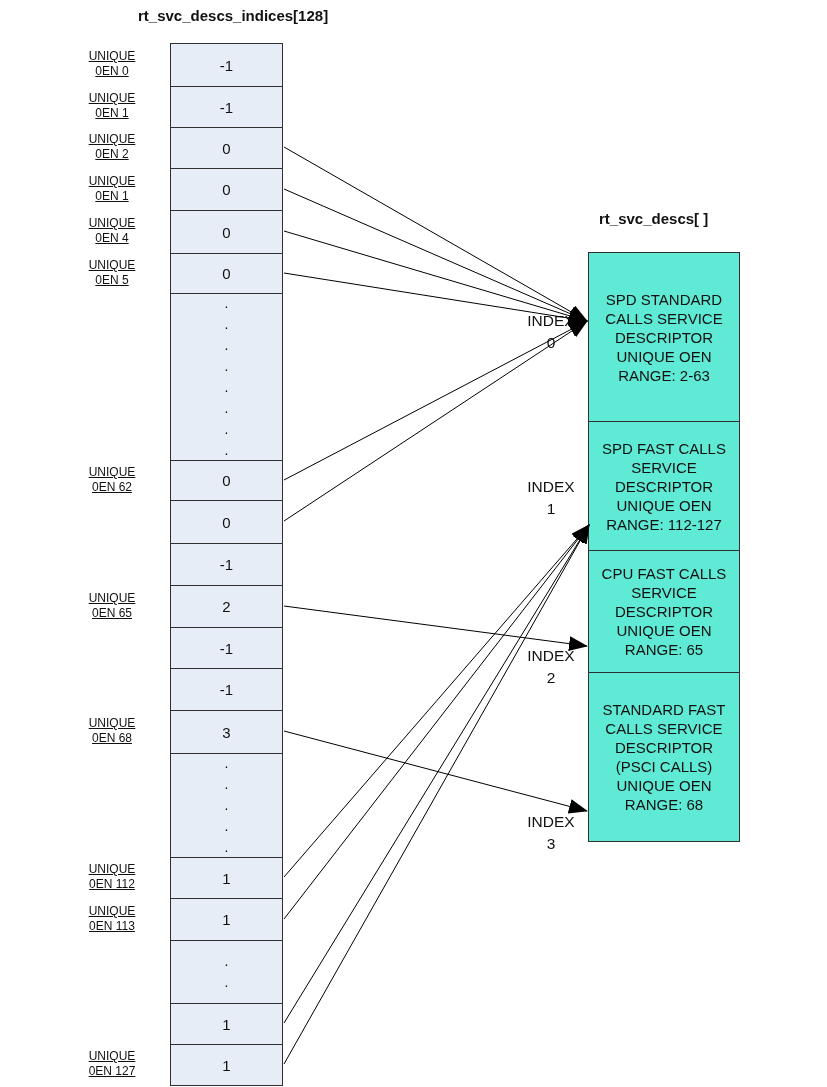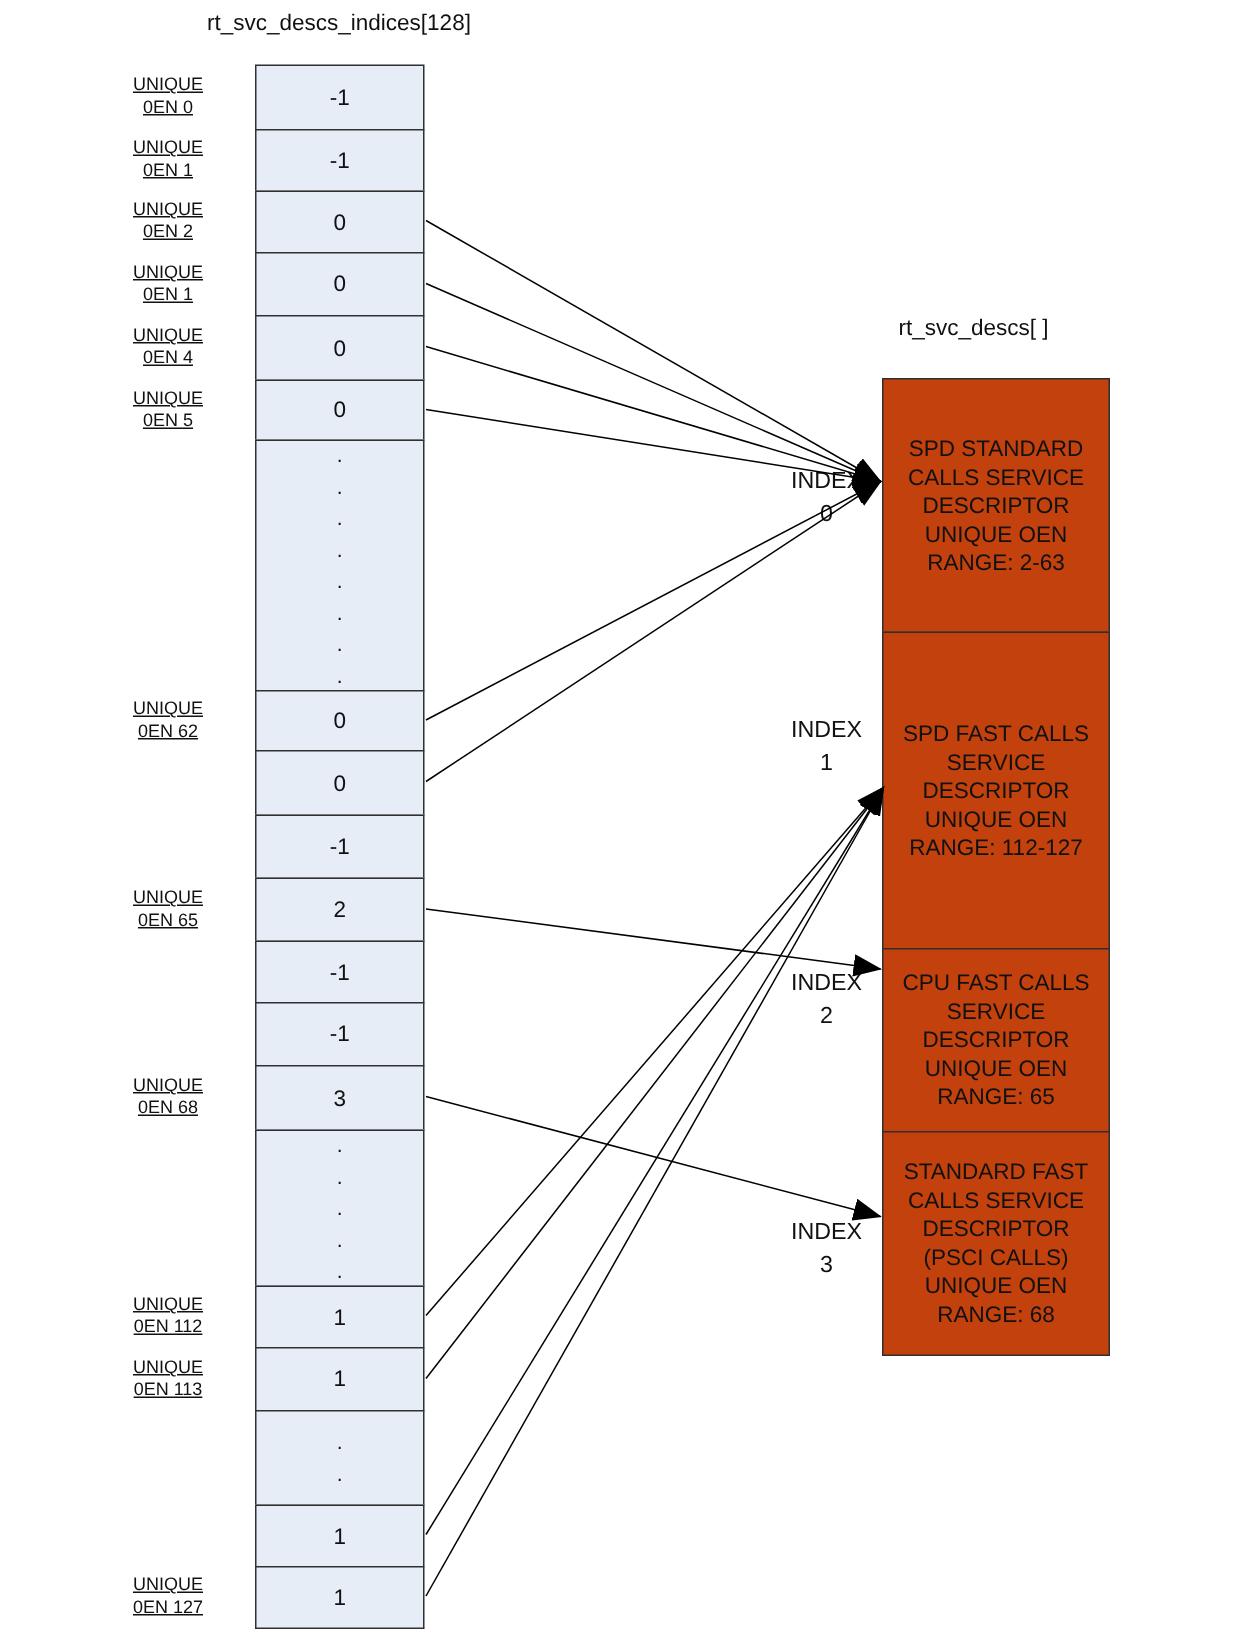--- a/index.html
+++ b/index.html
@@ -1,20 +1,20 @@
 <!DOCTYPE html>
 <html><head>
 <meta charset="utf-8">
 <style>
   html,body{margin:0;padding:0;background:#ffffff;}
   .canvas{
     position:relative;width:827px;height:1087px;background:#ffffff;
     font-family:"Liberation Sans",sans-serif;color:#1a1a1a;overflow:hidden;
   }
-  .title{position:absolute;font-size:15px;line-height:18px;white-space:nowrap;color:#111;}
+  .title{position:absolute;font-size:15px;line-height:18px;white-space:nowrap;color:#111;font-weight:bold;}
   .title-left{left:138px;top:7px;}
   .title-right{left:599px;top:210px;}
 
   
   .array-col{position:absolute;left:170px;top:43px;width:113px;}
   .cell{
     box-sizing:border-box;border:1px solid #303030;background:#e7edf7;
     display:flex;align-items:center;justify-content:center;
     font-size:15px;color:#111;
   }
@@ -25,21 +25,21 @@
   
   .oen-label{
     position:absolute;left:62px;width:100px;text-align:center;
     font-size:12px;line-height:15px;color:#111;text-decoration:underline;
   }
   .oen-label span{display:block;}
 
   
   .descs-col{position:absolute;left:588px;top:252px;width:152px;}
   .desc-box{
-    box-sizing:border-box;border:1px solid #303030;background:#c2410c;
+    box-sizing:border-box;border:1px solid #303030;background:#5eead4;
     display:flex;align-items:center;justify-content:center;
     text-align:center;padding:0 5px;
   }
   .desc-box + .desc-box{margin-top:-1px;}
   .desc-text{white-space:pre-line;font-size:15px;line-height:19px;color:#111;}
 
   
   .index-label{
     position:absolute;width:76px;text-align:center;
     font-size:15.5px;line-height:22px;color:#111;
@@ -181,35 +181,35 @@
     </div>
 
   <div class="descs-col">
     <div class="desc-box" style="height:170px">
         <span class="desc-text">SPD STANDARD
 CALLS SERVICE
 DESCRIPTOR
 UNIQUE OEN
 RANGE: 2-63</span>
       </div>
-    <div class="desc-box" style="height:212px">
+    <div class="desc-box" style="height:130px">
         <span class="desc-text">SPD FAST CALLS
 SERVICE
 DESCRIPTOR
 UNIQUE OEN
 RANGE: 112-127</span>
       </div>
     <div class="desc-box" style="height:123px">
         <span class="desc-text">CPU FAST CALLS
 SERVICE
 DESCRIPTOR
 UNIQUE OEN
 RANGE: 65</span>
       </div>
-    <div class="desc-box" style="height:150px">
+    <div class="desc-box" style="height:170px">
         <span class="desc-text">STANDARD FAST
 CALLS SERVICE
 DESCRIPTOR
 (PSCI CALLS)
 UNIQUE OEN
 RANGE: 68</span>
       </div>
   </div>
 
   <div class="index-label" style="left:513px;top:310px">

